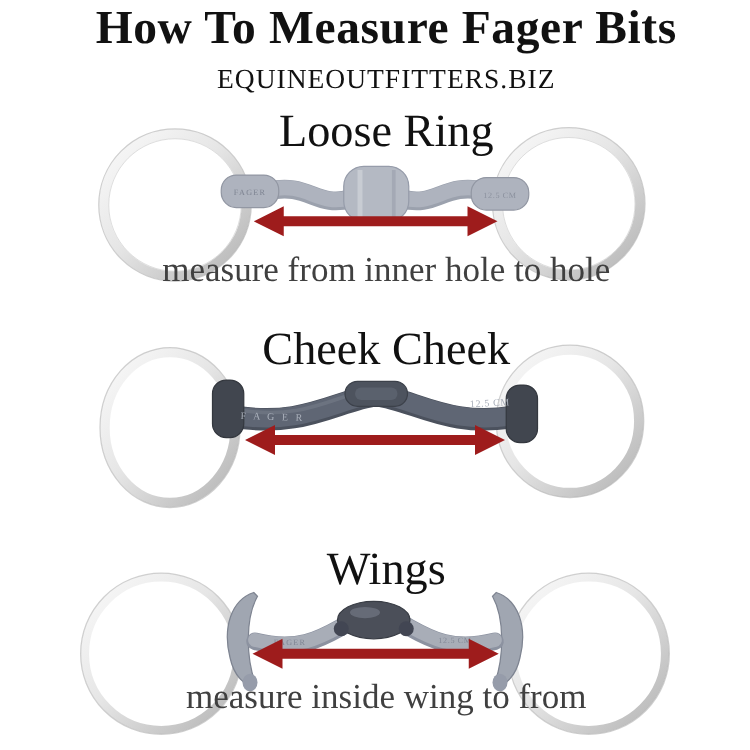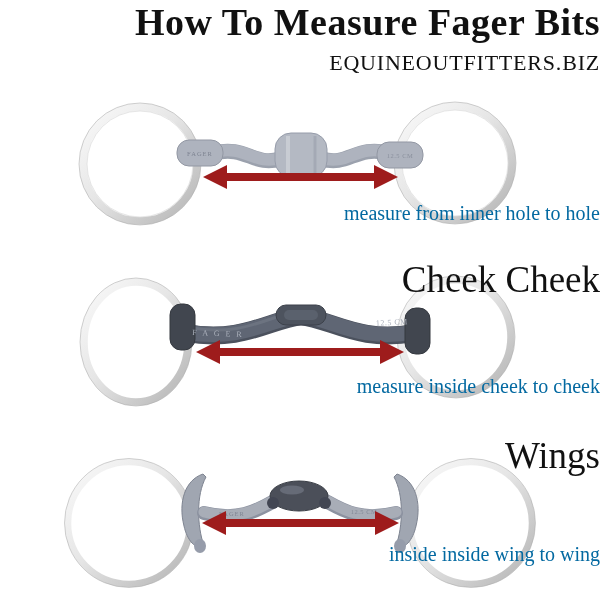--- a/index.html
+++ b/index.html
@@ -1,41 +1,42 @@
 <!DOCTYPE html>
 <html><head>
 <meta charset="utf-8">
 <style>
   html,body{margin:0;padding:0;background:#fff;}
   #page{position:relative;width:600px;height:600px;background:#ffffff;overflow:hidden;
         font-family:"Liberation Serif","DejaVu Serif",serif;color:#111;}
-  .center-text{position:absolute;left:18px;right:0;text-align:right;line-height:1.1;}
+  .center-text{position:absolute;left:18px;right:0;text-align:center;line-height:1.1;}
   .main-title{top:2px;font-size:38px;font-weight:bold;letter-spacing:0.5px;}
   .site{top:51px;font-size:22px;letter-spacing:0.8px;}
   .section-title{font-size:37px;font-weight:400;z-index:3;}
   .title-1{top:86px;}
   .title-2{top:260px;}
   .title-3{top:436px;}
-  .caption{font-size:20px;z-index:3;color:#0369a1;}
+  .caption{font-size:28px;z-index:3;color:#404040;}
   .caption-1{top:202px;}
   .caption-2{top:375px;}
   .caption-3{top:543px;}
   .bit-svg{position:absolute;left:0;width:600px;height:145px;z-index:1;}
   .svg-1{top:85px;}
   .svg-2{top:270px;}
   .svg-3{top:450px;}
 </style>
 </head>
 <body>
 
 <div id="page">
 
   <div class="center-text main-title">How To Measure Fager Bits</div>
   <div class="center-text site">EQUINEOUTFITTERS.BIZ</div>
 
+  <div class="center-text section-title title-1">Loose Ring</div>
 
   <svg class="bit-svg svg-1" viewBox="0 0 600 145">
     <defs>
       <linearGradient id="rg1" x1="0%" y1="0%" x2="100%" y2="100%">
         <stop offset="0%" stop-color="#fafafa"></stop>
         <stop offset="45%" stop-color="#e6e6e6"></stop>
         <stop offset="100%" stop-color="#b3b3b3"></stop>
       </linearGradient>
     </defs>
 
@@ -94,21 +95,20 @@
       <rect x="170" y="34" width="25" height="46" rx="11" fill="#41464f" stroke="#34383f" stroke-width="1"></rect>
       <rect x="405" y="38" width="25" height="46" rx="11" fill="#41464f" stroke="#34383f" stroke-width="1"></rect>
       <rect x="276" y="35" width="50" height="20" rx="10" fill="#4d535e" stroke="#3c414a" stroke-width="1"></rect>
       <rect x="284" y="40" width="34" height="10" rx="5" fill="#5a616d"></rect>
       <text x="218" y="66" text-anchor="middle" font-size="8" fill="#a9afba" letter-spacing="2" transform="rotate(2 218 66)">F A G E R</text>
       <text x="392" y="55" text-anchor="middle" font-size="8" fill="#a9afba" letter-spacing="0.5" transform="rotate(-3 392 55)">12.5 CM</text>
     </g>
     <polygon fill="#9e1c1c" points="196,82 220,70 220,78 380,78 380,70 404,82 380,94 380,86 220,86 220,94"></polygon>
   </svg>
 
-  <div class="center-text caption caption-2">measure inside cheek to cheek</div>
 
   <div class="center-text section-title title-3">Wings</div>
 
   <svg class="bit-svg svg-3" viewBox="0 0 600 145">
     <defs>
       <linearGradient id="rg3" x1="0%" y1="0%" x2="100%" y2="100%">
         <stop offset="0%" stop-color="#fafafa"></stop>
         <stop offset="45%" stop-color="#e6e6e6"></stop>
         <stop offset="100%" stop-color="#b3b3b3"></stop>
       </linearGradient>
@@ -136,15 +136,15 @@
       <ellipse cx="299" cy="46" rx="29" ry="15" fill="#4b4f59" stroke="#393d45" stroke-width="1"></ellipse>
       <ellipse cx="292" cy="40" rx="12" ry="4.5" fill="#6d727e" opacity="0.8"></ellipse>
       <circle cx="273" cy="53" r="6" fill="#424653"></circle>
       <circle cx="325" cy="53" r="6" fill="#424653"></circle>
       <text x="232" y="66" text-anchor="middle" font-size="6.5" fill="#7c8290" letter-spacing="1" opacity="0.9">FAGER</text>
       <text x="364" y="64" text-anchor="middle" font-size="6.5" fill="#7c8290" letter-spacing="0.5" opacity="0.85">12.5 CM</text>
     </g>
     <polygon fill="#9e1c1c" points="202,73 226,61 226,69 375,69 375,61 399,73 375,85 375,77 226,77 226,85"></polygon>
   </svg>
 
-  <div class="center-text caption caption-3">inside inside wing to wing</div>
+  <div class="center-text caption caption-3">measure inside wing to from</div>
 
 </div>
 
 </body></html>

